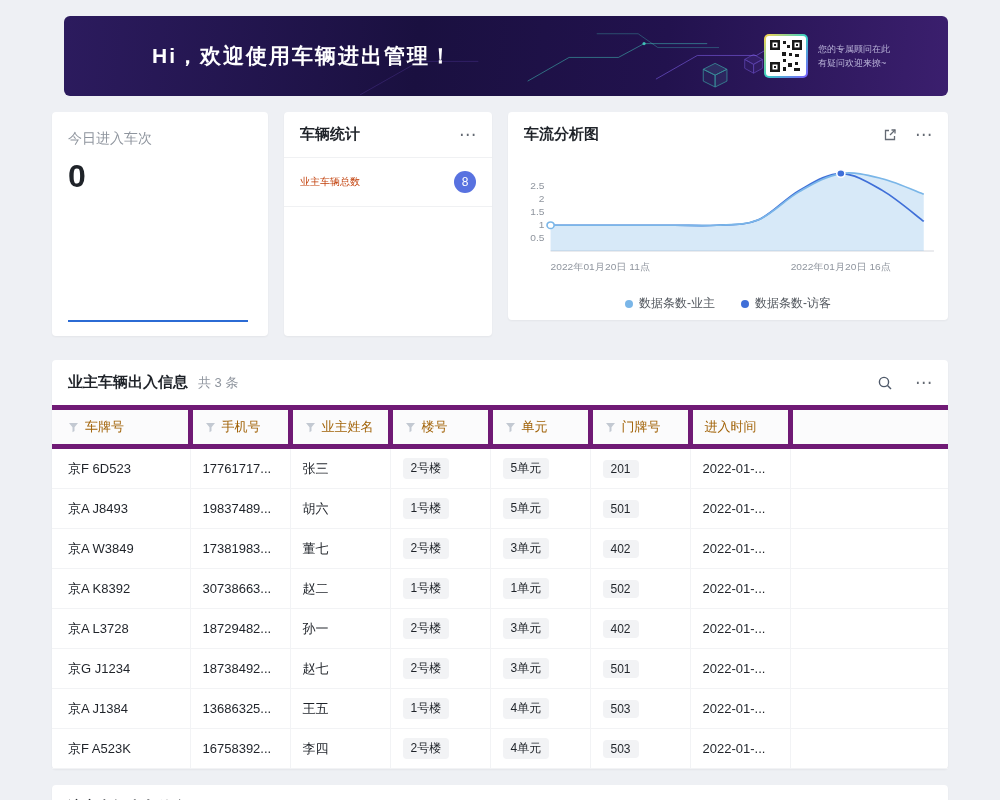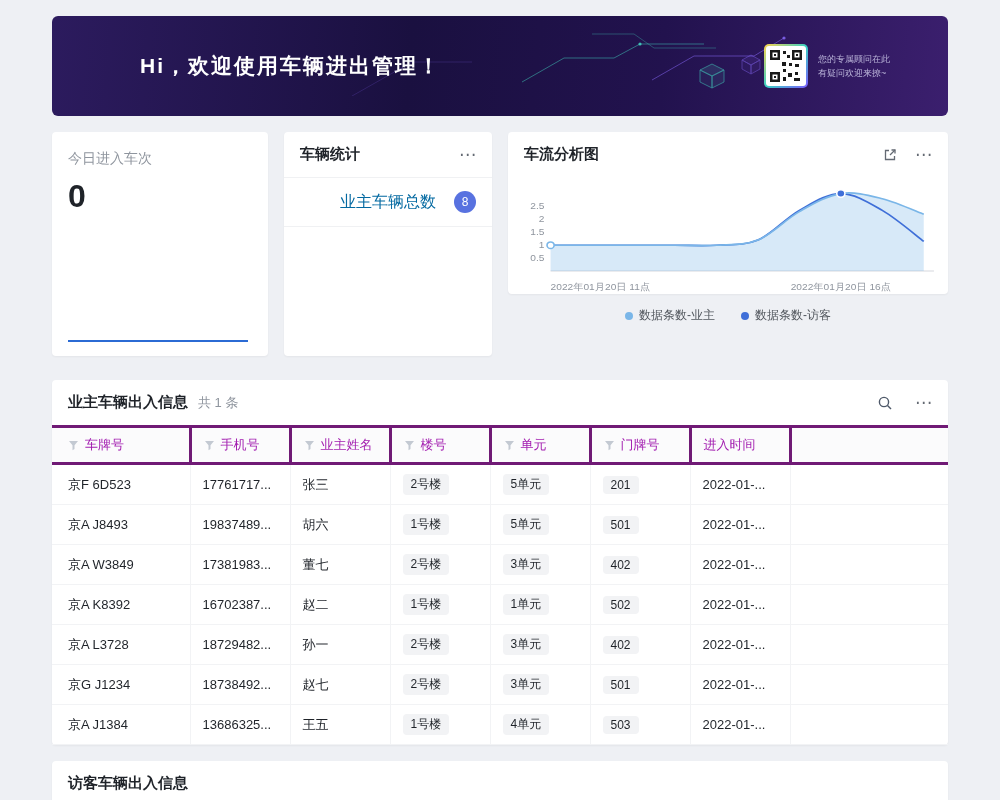--- a/index.html
+++ b/index.html
@@ -1,23 +1,23 @@
 <!DOCTYPE html>
 <html><head>
 <meta charset="utf-8">
 <style>
   * { box-sizing: border-box; margin: 0; padding: 0; }
   html,body { width:1000px; height:800px; overflow:hidden; }
   body { background:#eef0f4; font-family:"Liberation Sans","DejaVu Sans",sans-serif; color:#1f2329; }
   .container { padding:16px 52px 0; }
 
   
-  .banner { position:relative; height:100px; border-radius:6px; overflow:hidden;
+  .banner { position:relative; height:80px; border-radius:6px; overflow:hidden;
     background:linear-gradient(95deg,#2c1b5e 0%,#1a1040 40%,#22124e 68%,#3b1f6e 100%);
-    display:flex; align-items:center; }
+    display:flex; align-items:center;margin-left:12px; }
   .banner-art { position:absolute; inset:0; pointer-events:none; }
   .banner-title { color:#ffffff; font-size:21px; font-weight:bold; letter-spacing:2px; margin-left:88px; position:relative; }
   .qr-area { position:absolute; right:58px; top:50%; transform:translateY(-50%); display:flex; align-items:center; gap:10px;padding-left:32px; }
   .qr-frame { background:linear-gradient(135deg,#ffd34d,#3ad0c4 50%,#7a5cff); padding:2px; border-radius:5px; }
   .qr-box { width:40px; height:40px; background:#fff; border-radius:3px; display:flex; align-items:center; justify-content:center; }
   .qr-caption { color:#b9b3d8; font-size:9px; line-height:1.6; }
 
   
   .cards-row { display:grid; grid-template-columns:216px 208px 440px; gap:16px; margin-top:16px; }
   .card { background:#fff; border-radius:4px; box-shadow:0 1px 2px rgba(31,35,41,.05); }
@@ -28,45 +28,45 @@
   .stat-underline { position:absolute; left:16px; right:20px; bottom:14px; height:2px; background:#2b6bd4; }
 
   .panel-head { display:flex; align-items:center; justify-content:space-between; padding:13px 16px; }
   .panel-head.bordered { border-bottom:1px solid #f0f1f3; }
   .panel-title { font-size:15px; font-weight:bold; color:#1f2329; }
   .more-icon { color:#646a73; font-size:17px; line-height:1; cursor:default; }
   .head-icons { display:flex; align-items:center; gap:18px; }
 
   .stats-card { height:224px; }
   .stat-item { display:flex; align-items:center; justify-content:space-between; padding:13px 16px; border-bottom:1px solid #f0f1f3; }
-  .stat-item-label { color:#0369a1; font-size:16px;margin-left:40px; }
+  .stat-item-label { color:#c2410c; font-size:10px; }
   .badge { min-width:22px; height:22px; border-radius:50%; color:#fff; font-size:12px; display:flex; align-items:center; justify-content:center; }
 
-  .chart-card { height:162px; }
+  .chart-card { height:208px; }
   .chart-body { padding:2px 12px 0; }
   .chart-svg { width:100%; height:124px; display:block; }
   .ytick { font-size:10px; fill:#8f959e; text-anchor:end; }
   .xtick { font-size:10px; fill:#8f959e; }
   .axis  { stroke:#d5d8dd; stroke-width:1; }
-  .legend { display:flex; justify-content:center; gap:26px; margin-top:4px; }
+  .legend { display:flex; justify-content:center; gap:26px; margin-top:12px; }
   .legend-item { display:flex; align-items:center; gap:6px; font-size:12px; color:#51565d; }
   .dot { width:8px; height:8px; border-radius:50%; display:inline-block; }
 
   
   .table-card { margin-top:24px; }
   .table-head { display:flex; align-items:center; padding:13px 16px; }
   .table-title { font-size:15px; font-weight:bold; }
   .table-count { font-size:13px; color:#8f959e; margin-left:10px; }
   .table-head .head-icons { margin-left:auto; gap:22px; }
 
   table { width:100%; border-collapse:collapse; table-layout:fixed; font-size:13px; }
   col.c1{width:138px} col.c2{width:100px} col.c3{width:100px} col.c4{width:100px}
   col.c5{width:100px} col.c6{width:100px} col.c7{width:100px} col.c8{width:auto}
   th { background:#fbfbfc; font-weight:normal; text-align:right; padding:8px 12px;
-       border:3px solid #701a75; color:#a21caf; white-space:nowrap; overflow:hidden; }
+       border:5px solid #701a75; color:#a16207; white-space:nowrap; overflow:hidden; }
   td { padding:9px 12px; border:1px solid #f2f3f5; border-top:none; white-space:nowrap; overflow:hidden; }
   th:first-child, td:first-child { border-left:none; padding-left:16px; }
   th:last-child, td:last-child { border-right:none; }
   .th-inner { display:flex; align-items:center; gap:6px; }
   .pill { display:inline-block; background:#f2f3f5; border-radius:4px; padding:2px 8px; font-size:12px; color:#1f2329; }
 
   
   .visitor-card { margin:16px 0 0; height:140px; position:relative; }
 
   svg.icon { display:block; }
@@ -192,21 +192,21 @@
             <span>数据条数-访客</span>
           </span>
         </div>
       </div>
     </div>
   </div>
 
   <div class="card table-card">
     <div class="table-head">
       <span class="table-title">业主车辆出入信息</span>
-      <span class="table-count">共 1 条</span>
+      <span class="table-count">共 3 条</span>
       <span class="head-icons">
         <svg class="icon" width="16" height="16" viewBox="0 0 16 16" fill="none" stroke="#4e5969" stroke-width="1.4">
           <circle cx="7" cy="7" r="4.6"></circle>
           <path d="M10.5 10.5 L14 14"></path>
         </svg>
         <span class="more-icon">⋯</span>
       </span>
     </div>
     <table>
       <colgroup>
@@ -303,21 +303,21 @@
             <td>17381983...</td>
             <td>董七</td>
             <td><span class="pill">2号楼</span></td>
             <td><span class="pill">3单元</span></td>
             <td><span class="pill">402</span></td>
             <td>2022-01-...</td>
             <td></td>
           </tr>
           <tr>
             <td>京A K8392</td>
-            <td>16702387...</td>
+            <td>30738663...</td>
             <td>赵二</td>
             <td><span class="pill">1号楼</span></td>
             <td><span class="pill">1单元</span></td>
             <td><span class="pill">502</span></td>
             <td>2022-01-...</td>
             <td></td>
           </tr>
           <tr>
             <td>京A L3728</td>
             <td>18729482...</td>
@@ -341,20 +341,30 @@
           <tr>
             <td>京A J1384</td>
             <td>13686325...</td>
             <td>王五</td>
             <td><span class="pill">1号楼</span></td>
             <td><span class="pill">4单元</span></td>
             <td><span class="pill">503</span></td>
             <td>2022-01-...</td>
             <td></td>
           </tr>
+          <tr>
+            <td>京F A523K</td>
+            <td>16758392...</td>
+            <td>李四</td>
+            <td><span class="pill">2号楼</span></td>
+            <td><span class="pill">4单元</span></td>
+            <td><span class="pill">503</span></td>
+            <td>2022-01-...</td>
+            <td></td>
+          </tr>
         </tbody>
     </table>
   </div>
 
   <div class="card visitor-card">
     <div class="table-head">
       <span class="table-title">访客车辆出入信息</span>
     </div>
 
   </div>

